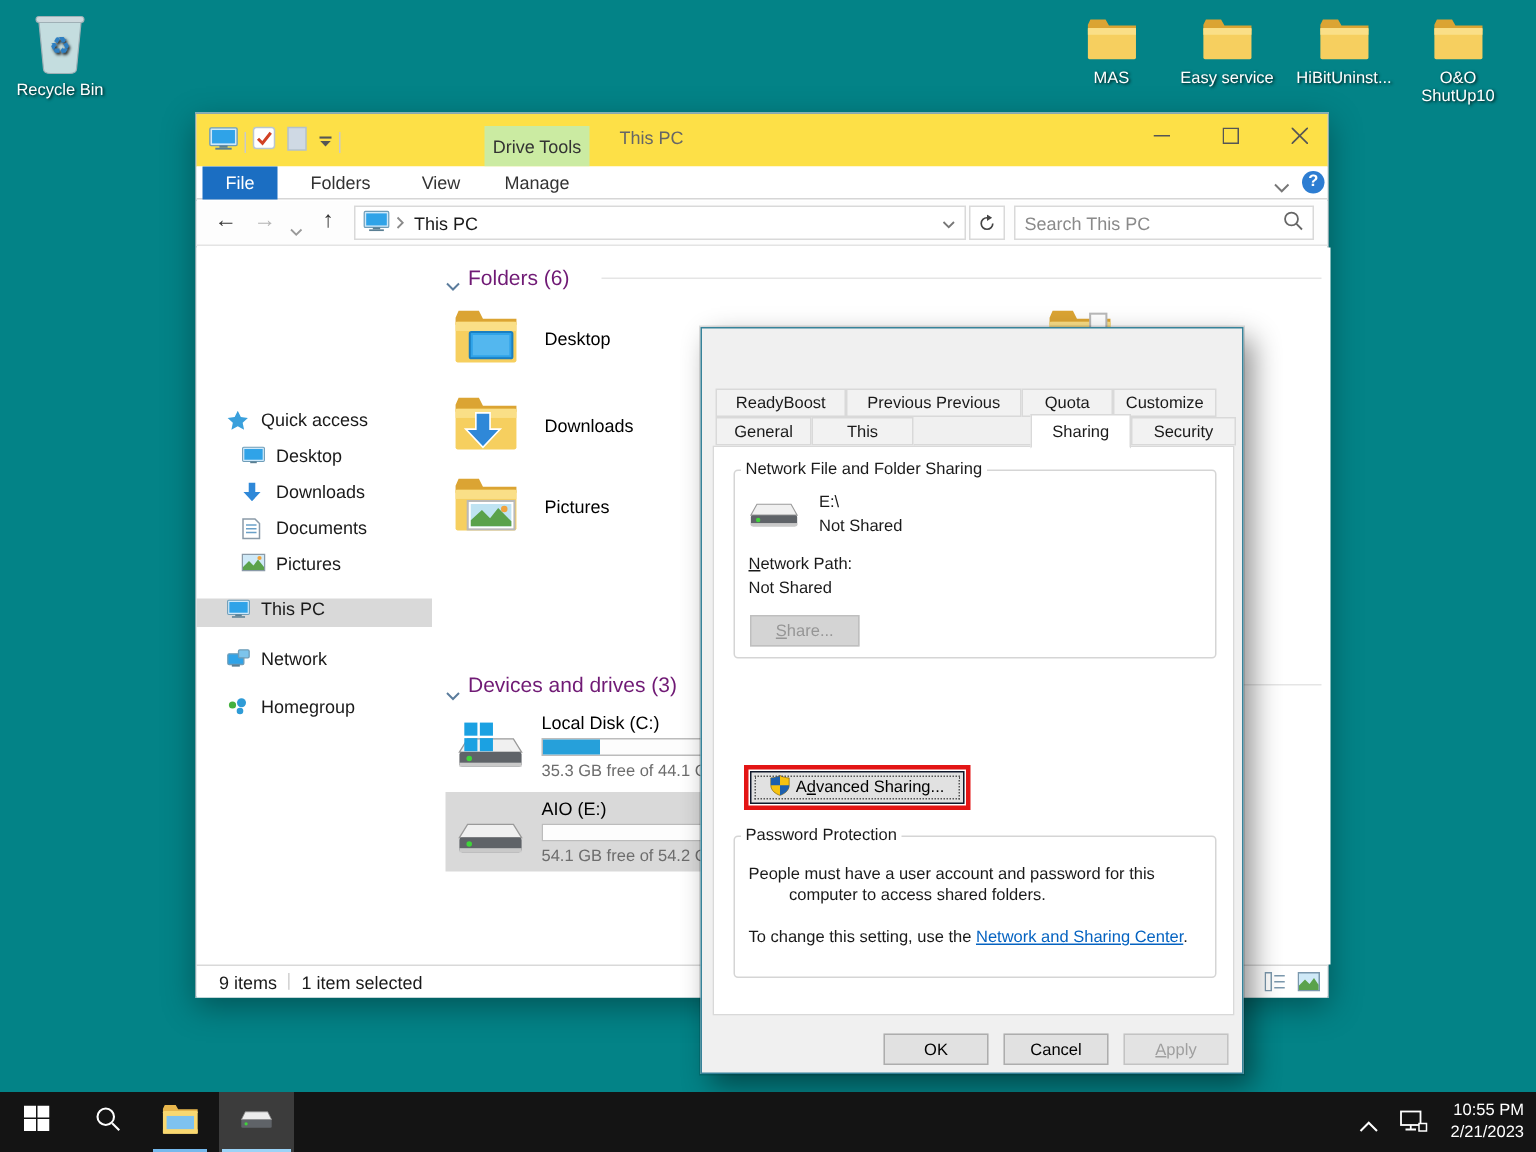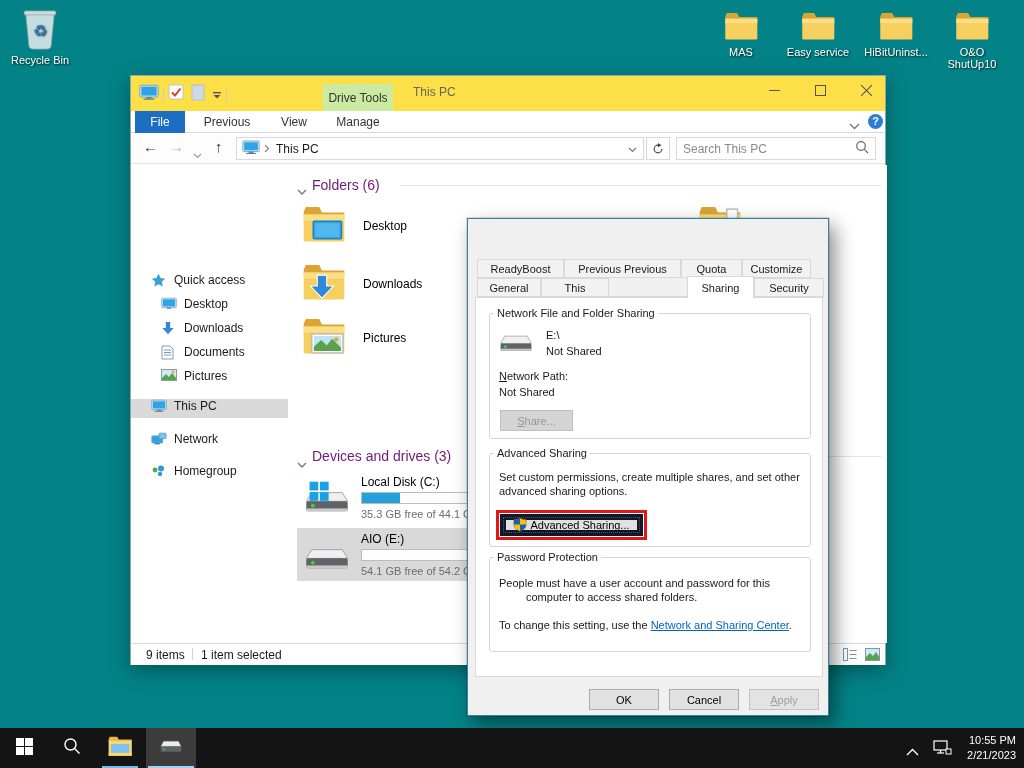--- a/index.html
+++ b/index.html
@@ -67,21 +67,21 @@
   .tab.active { background:#fff; height:23px; top:57px !important; border-bottom:1px solid #fff; z-index:3; }
   .tabpage { position:absolute; left:7px; top:78px; width:348px; height:380px; background:#fff; border:1px solid #d9d9d9; z-index:2; }
 
   .grpbox { position:absolute; border:1px solid #d5d5d5; border-radius:3px; }
   .grplabel { position:absolute; top:-7px; left:4px; background:#fff; padding:0 3px; font-size:11px; color:#1a1a1a; }
   .dlgtext { font-size:11px; color:#1a1a1a; line-height:14px; }
   .btn { position:absolute; background:#e1e1e1; border:1px solid #adadad; font-size:11px; color:#000;
          display:flex; align-items:center; justify-content:center; }
   .btn.disabled { background:#d4d4d4; border-color:#bfbfbf; color:#969696; }
   .btn.disabled2 { background:#e3e3e3; border-color:#c3c3c3; color:#9f9f9f; }
-  .advbtn { position:absolute; background:#e1e1e1; border:6px solid #0f172a; outline:1px dotted #555; outline-offset:-4px;
+  .advbtn { position:absolute; background:#e1e1e1; border:1px solid #0f172a; outline:1px dotted #555; outline-offset:-4px;
             font-size:11px; color:#000; display:flex; align-items:center; justify-content:center; gap:3px; }
   .redrect { position:absolute; border:3px solid #e31515; }
   .u { text-decoration:underline; }
   a.dlglink { color:#0563c1; text-decoration:underline; }
 
   
   #taskbar { left:0; top:728px; width:1024px; height:40px; background:#141414; z-index:100; }
   .tb-btn { position:absolute; top:0; height:40px; display:flex; align-items:center; justify-content:center; }
   .tb-underline { position:absolute; bottom:0; height:2px; background:#76b9ed; }
   .tray-clock { position:absolute; right:8px; top:5px; color:#fff; font-size:11px; line-height:15px; text-align:right; }
@@ -196,21 +196,21 @@
     <div class="caption-btn" style="left:718px;">
       <svg width="11" height="11" viewBox="0 0 11 11">
         <line x1="0" y1="0" x2="11" y2="11" stroke="#555" stroke-width="1.1"></line>
         <line x1="11" y1="0" x2="0" y2="11" stroke="#555" stroke-width="1.1"></line>
       </svg>
     </div>
   </div>
 
   <div class="ribbon-tabs">
     <div class="rtab file" style="left:4px; width:50px;">File</div>
-    <div class="rtab" style="left:60px; width:72px;">Previous</div>
+    <div class="rtab" style="left:60px; width:72px;">Folders</div>
     <div class="rtab" style="left:140px; width:46px;">View</div>
     <div class="rtab" style="left:192px; width:70px;">Manage</div>
     <div class="abs" style="left:718px; top:5px;">
       <svg width="11" height="7" viewBox="0 0 11 7">
           <polyline points="1,1 5.5,5.5 10,1" fill="none" stroke="#777" stroke-width="1.3"></polyline>
         </svg>
     </div>
     <div class="abs" style="left:737px; top:3px; width:15px; height:15px; border-radius:50%; background:#2d7dd2; color:#fff;
                  font-size:11px; font-weight:bold; text-align:center; line-height:15px;">?</div>
   </div>
@@ -521,25 +521,20 @@
       <div class="dlgtext abs" style="left:56px; top:30px;">Not Shared</div>
       <div class="dlgtext abs" style="left:9px; top:55px;">
         <span class="u">N</span><span>etwork Path:</span>
       </div>
       <div class="dlgtext abs" style="left:9px; top:71px;">Not Shared</div>
       <div class="btn disabled" style="left:10px; top:96px; width:73px; height:21px;">
         <span><span class="u">S</span><span>hare...</span></span>
       </div>
     </div>
 
-    <div class="grpbox" style="left:13px; top:155px; width:322px; height:94px;">
-      <span class="grplabel">Advanced Sharing</span>
-      <div class="dlgtext abs" style="left:9px; top:16px;">Set custom permissions, create multiple shares, and set other</div>
-      <div class="dlgtext abs" style="left:9px; top:30px;">advanced sharing options.</div>
-    </div>
     <div class="redrect" style="left:20px; top:212px; width:151px; height:30px; z-index:6;"></div>
     <div class="advbtn" style="left:24px; top:216px; width:143px; height:22px; z-index:7;">
       <span>
         <svg width="14" height="15" viewBox="0 0 16 17">
           <path d="M8 1 C10 2.2 12.5 2.9 15 2.9 L15 8.5 C15 12.5 11.5 15 8 16.2 C4.5 15 1 12.5 1 8.5 L1 2.9 C3.5 2.9 6 2.2 8 1 Z" fill="#f6c211" stroke="#7c5c00" stroke-width="0.5"></path>
           <path d="M8 1 C6 2.2 3.5 2.9 1 2.9 L1 8.5 L8 8.5 Z" fill="#1d5fae"></path>
           <path d="M8 8.5 L15 8.5 C15 12.5 11.5 15 8 16.2 Z" fill="#1d5fae"></path>
         </svg>
       </span>
       <span><span>A</span><span class="u">d</span><span>vanced Sharing...</span></span>

